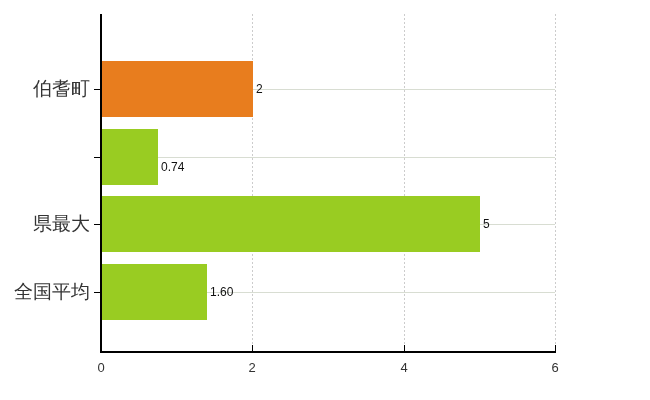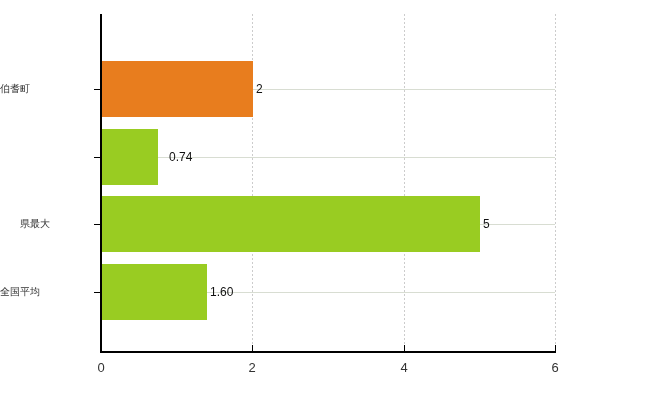--- a/index.html
+++ b/index.html
@@ -84,21 +84,22 @@
     left: 94px;
     width: 7px;
     height: 1px;
     background: #000000;
   }
   
   .ycat-label {
     position: absolute;
     left: 0px;
     width: 90px;
-    font-size: 10px;
+    text-align: right;
+    font-size: 19px;
     color: #333333;
     line-height: 16px;
     margin-top: -8px;
     white-space: nowrap;
   }
 
   
   .bar {
     position: absolute;
     left: 102px;
@@ -132,28 +133,28 @@
 
   <div class="axis-y"></div>
   <div class="axis-x"></div>
 
   <div class="ytick" style="top:89px;"></div>
   <div class="ytick" style="top:157px;"></div>
   <div class="ytick" style="top:224px;"></div>
   <div class="ytick" style="top:292px;"></div>
 
   <div class="ycat-label" style="top:89px;">伯耆町</div>
-  <div class="ycat-label" style="top:224px;padding-left:20px;">県最大</div>
+  <div class="ycat-label" style="top:224px;">県最大</div>
   <div class="ycat-label" style="top:292px;font-family:Liberation Serif, serif;">全国平均</div>
 
   <div class="bar bar-orange" style="top: 61px; height: 56px; width: 151px; background: rgb(232, 125, 30);"></div>
   <div class="bar-value" style="left:256px; top:89px;">2</div>
 
   <div class="bar bar-green" style="top: 129px; height: 56px; width: 56px; background: rgb(153, 204, 34);"></div>
-  <div class="bar-value" style="left:161px; top:157px;margin-left:8px;">0.74</div>
+  <div class="bar-value" style="left:161px; top:167px;">0.74</div>
 
   <div class="bar bar-green" style="top: 196px; height: 56px; width: 378px; background: rgb(153, 204, 34);"></div>
   <div class="bar-value" style="left:483px; top:224px;">5</div>
 
   <div class="bar bar-green" style="top: 264px; height: 56px; width: 105px; background: rgb(153, 204, 34);"></div>
   <div class="bar-value" style="left:210px; top:292px;">1.60</div>
 
   <div class="xtick" style="left:101px;"></div>
   <div class="xtick" style="left:252px;"></div>
   <div class="xtick" style="left:404px;"></div>

